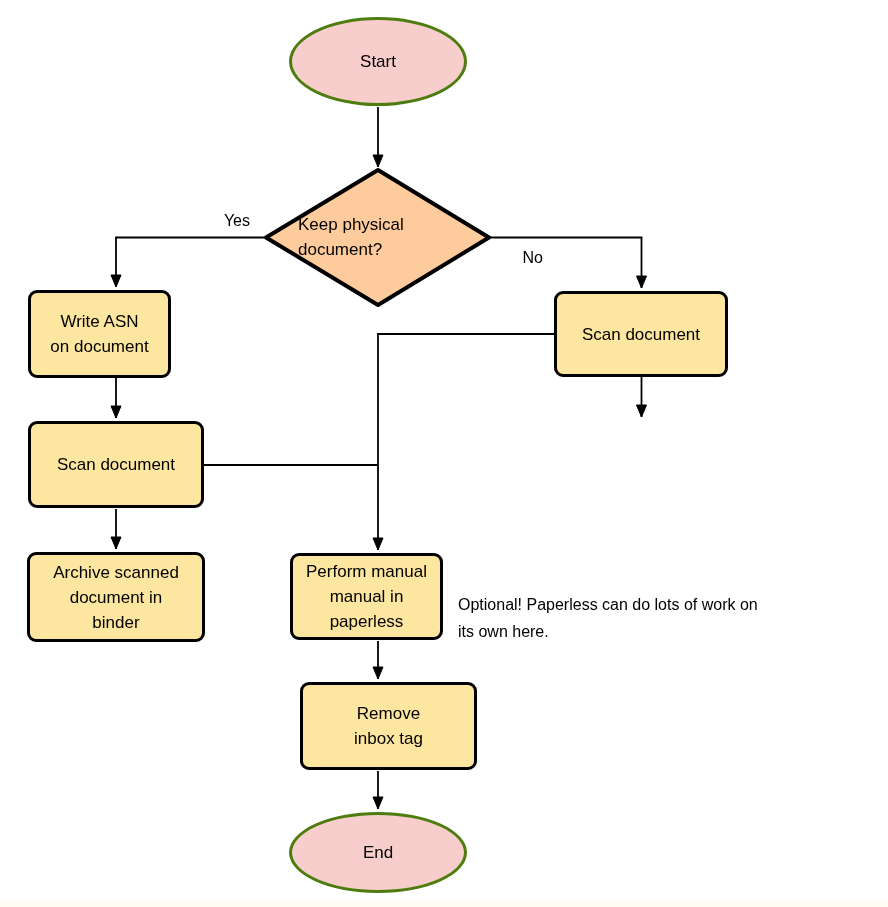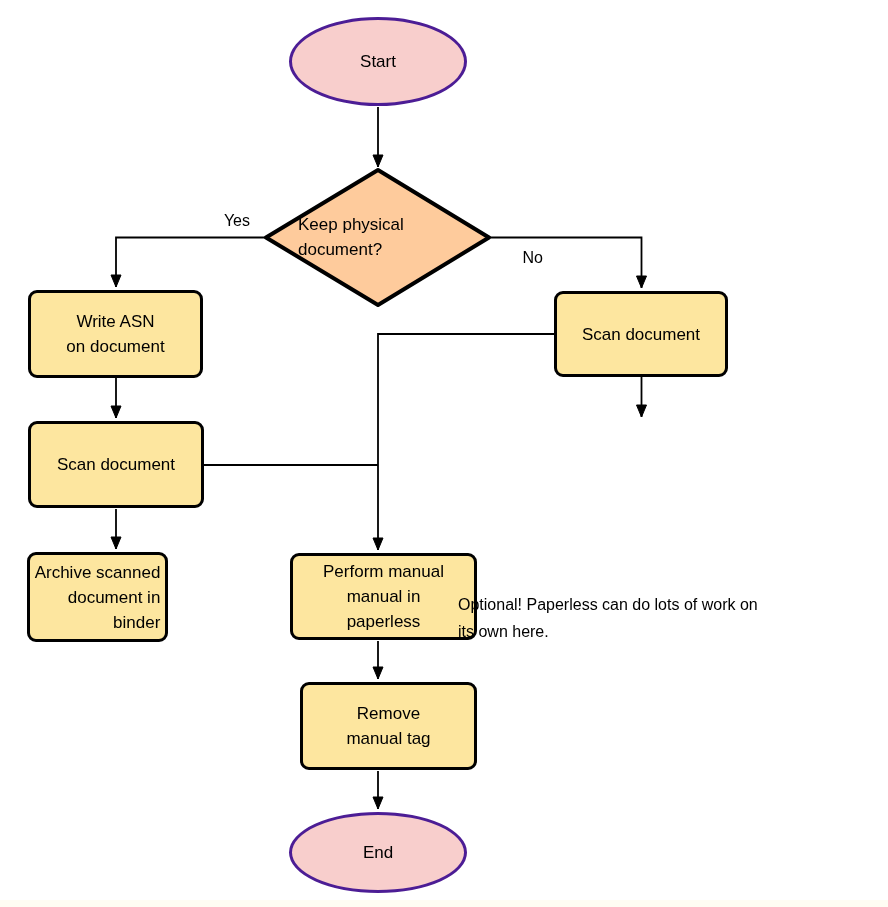--- a/index.html
+++ b/index.html
@@ -26,21 +26,21 @@
     display: flex;
     align-items: center;
     justify-content: center;
     text-align: center;
     font-size: 17px;
     line-height: 25px;
     box-sizing: border-box;
   }
   .terminator {
     background: #f8cecc;
-    border: 3px solid #4c1d95;
+    border: 3px solid #4d7c0f;
     border-radius: 50%;
   }
   .process {
     background: #fde69f;
     border: 3px solid #000000;
     border-radius: 9px;
   }
   .node-label span { display: block; }
   .decision-label {
     position: absolute;
@@ -69,26 +69,26 @@
   .bottom-strip {
     position: absolute;
     left: 0; bottom: 0;
     width: 888px; height: 7px;
     background: #fffdf3;
     border-top: 1px solid #ececе4;
     border-top-color: #ecece4;
   }
   
   #node-start      { left: 289px; top: 17px;  width: 178px; height: 89px; }
-  #node-write-asn  { left: 28px;  top: 290px; width: 175px; height: 88px; }
+  #node-write-asn  { left: 28px;  top: 290px; width: 143px; height: 88px; }
   #node-scan-left  { left: 28px;  top: 421px; width: 176px; height: 87px; }
-  #node-archive    { left: 27px;  top: 552px; width: 141px; height: 90px; text-align: right; }
+  #node-archive    { left: 27px;  top: 552px; width: 178px; height: 90px; }
   #node-scan-right { left: 554px; top: 291px; width: 174px; height: 86px; }
   #node-trash      { left: 553px; top: 420px; width: 175px; height: 88px; }
-  #node-perform    { left: 290px; top: 553px; width: 187px; height: 87px; }
+  #node-perform    { left: 290px; top: 553px; width: 153px; height: 87px; }
   #node-remove     { left: 300px; top: 682px; width: 177px; height: 88px; justify-content: center; }
   #node-end        { left: 289px; top: 812px; width: 178px; height: 81px; }
 </style>
 </head>
 <body>
 
 <div id="canvas">
 
   <svg id="edge-layer" viewBox="0 0 888 907" xmlns="http://www.w3.org/2000/svg">
     <defs>
@@ -162,21 +162,21 @@
   </div>
 
   <div class="annotation">
     <span>Optional! Paperless can do lots of work on</span>
     <span>its own here.</span>
   </div>
 
   <div class="node process" id="node-remove">
     <div class="node-label">
       <span>Remove</span>
-      <span>manual tag</span>
+      <span>inbox tag</span>
     </div>
   </div>
 
   <div class="node terminator" id="node-end">
     <div class="node-label">
       <span>End</span>
     </div>
   </div>
 
   <div class="bottom-strip"></div>

